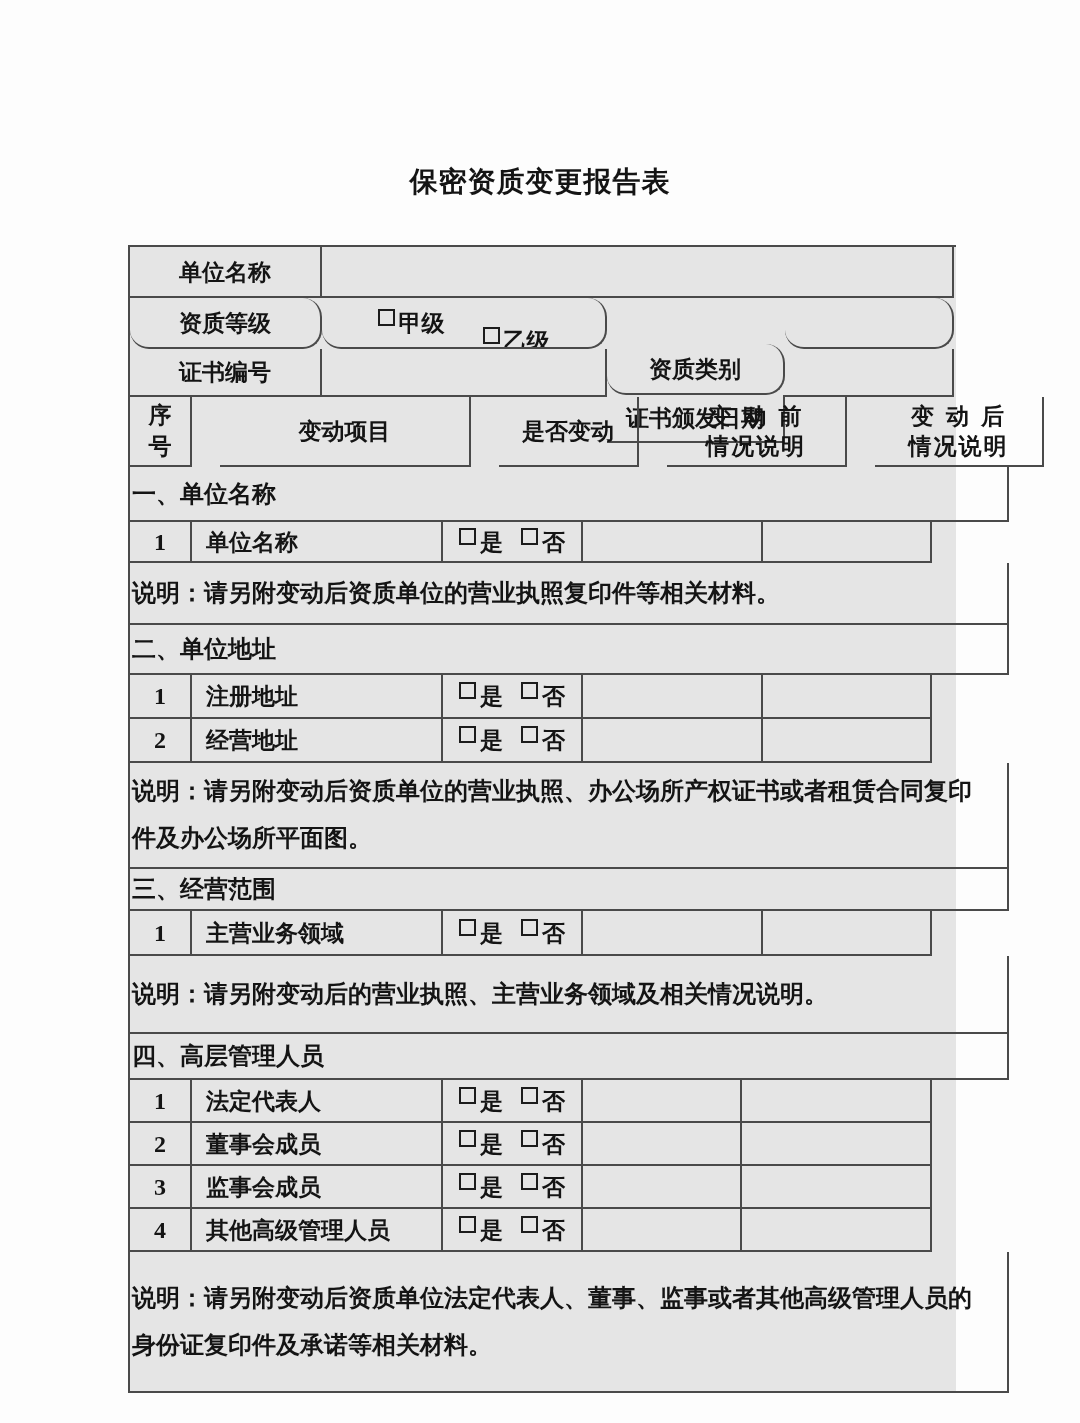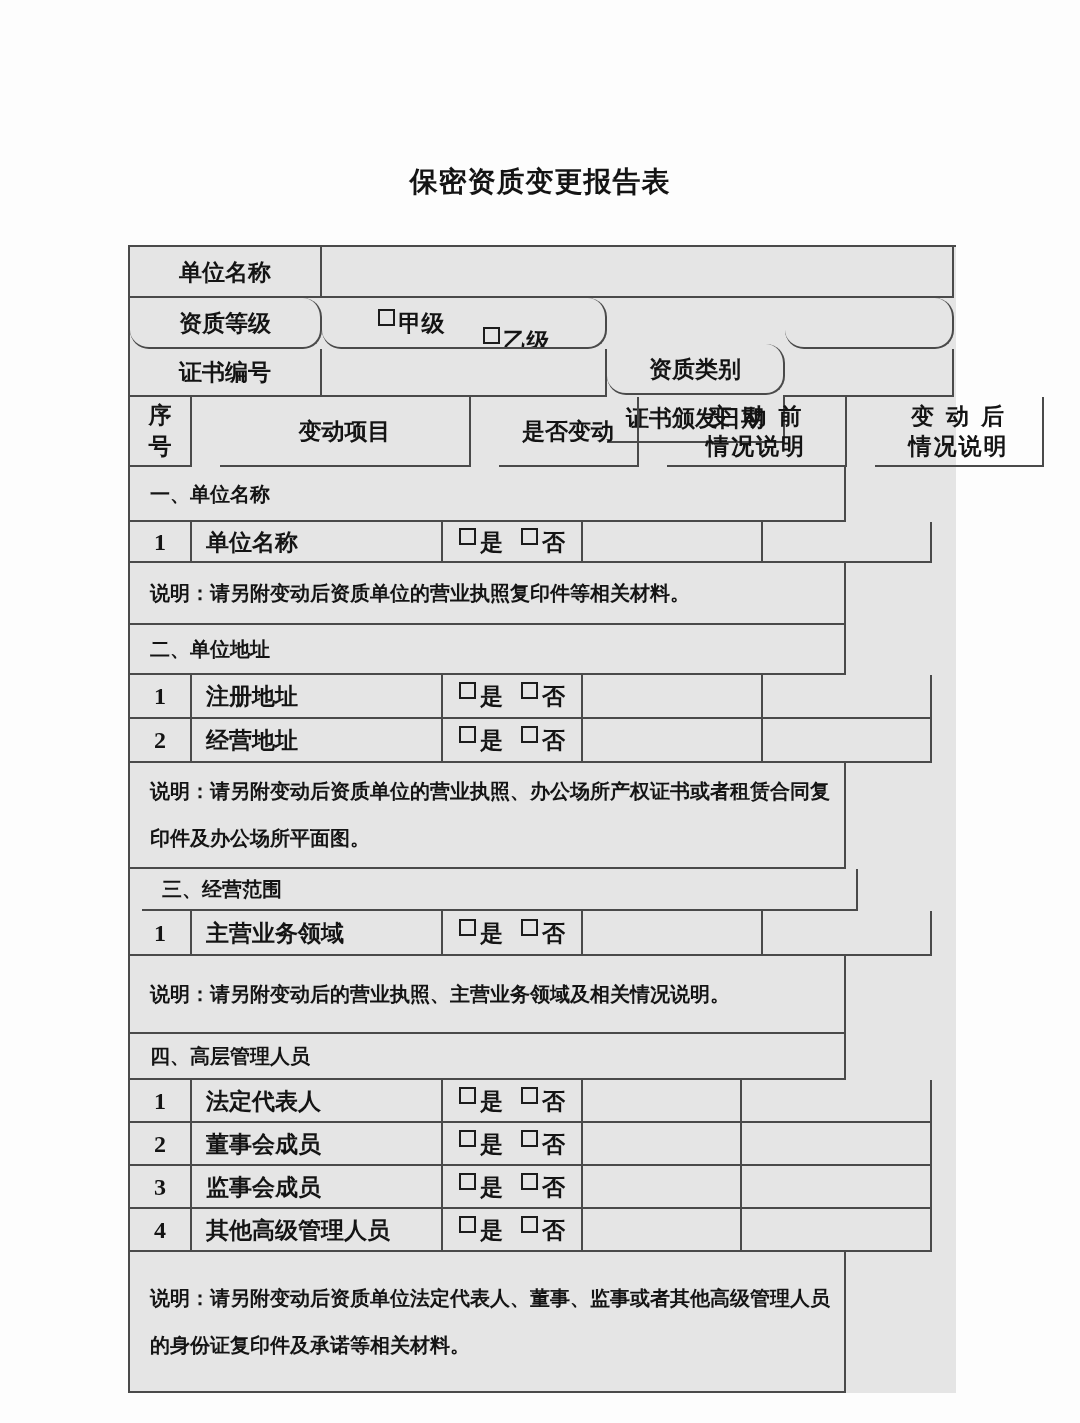--- a/index.html
+++ b/index.html
@@ -30,26 +30,26 @@
   .t1{width:192px;} .t2{width:285px;} .t3{width:178px;margin-top:46px;} .t4{width:169px;}
   .twide{width:632px;}
   
   .c1{width:62px;} .c2{width:251px;justify-content:flex-start;padding-left:14px;}
   .c3{width:140px;} .c4{width:180px;} .c5{width:169px;}
   .sec-3 .c4{width:159px;} .sec-3 .c5{width:190px;}
   
   .rh1{height:51px;} .rh2{height:51px;} .rh3{height:48px;} .rhead{height:70px;gap:28px;}
   .sec-0 .bar{height:55px;} .sec-0 .drow .cell{height:41px;} .sec-0 .note{height:62px;}
   .sec-1 .bar{height:50px;} .sec-1 .drow .cell{height:44px;} .sec-1 .note{height:106px;}
-  .sec-2 .bar{height:42px;margin-left:12px;} .sec-2 .drow .cell{height:45px;} .sec-2 .note{height:78px;}
+  .sec-2 .bar{height:42px;} .sec-2 .drow .cell{height:45px;} .sec-2 .note{height:78px;}
   .sec-3 .bar{height:46px;} .sec-3 .drow .cell{height:43px;} .sec-3 .note{height:141px;}
   .rh1 .cell{height:51px;} .rh2 .cell{height:51px;border-radius:19px;} .rh3 .cell{height:48px;} .rhead .cell{height:70px;}
   .bar,.note{
-    width:716px;justify-content:flex-start;padding-left:20px;
-    font-size:20px;
+    width:879px;justify-content:flex-start;padding-left:2px;
+    font-size:24px;
   }
   .note{line-height:47px;padding-right:14px;text-align:left;}
   .num{font-family:"Liberation Serif","DejaVu Serif",serif;font-size:24px;}
   .seqwrap{width:30px;word-break:break-all;text-align:center;line-height:31px;}
   .twoline{display:flex;flex-direction:column;align-items:center;}
   .twoline span{display:block;text-align:left;letter-spacing:2px;}
   .cb{
     display:inline-block;width:13px;height:13px;
     border:2px solid #1c1c1c;background:transparent;
     margin-right:4px;flex:0 0 auto;

